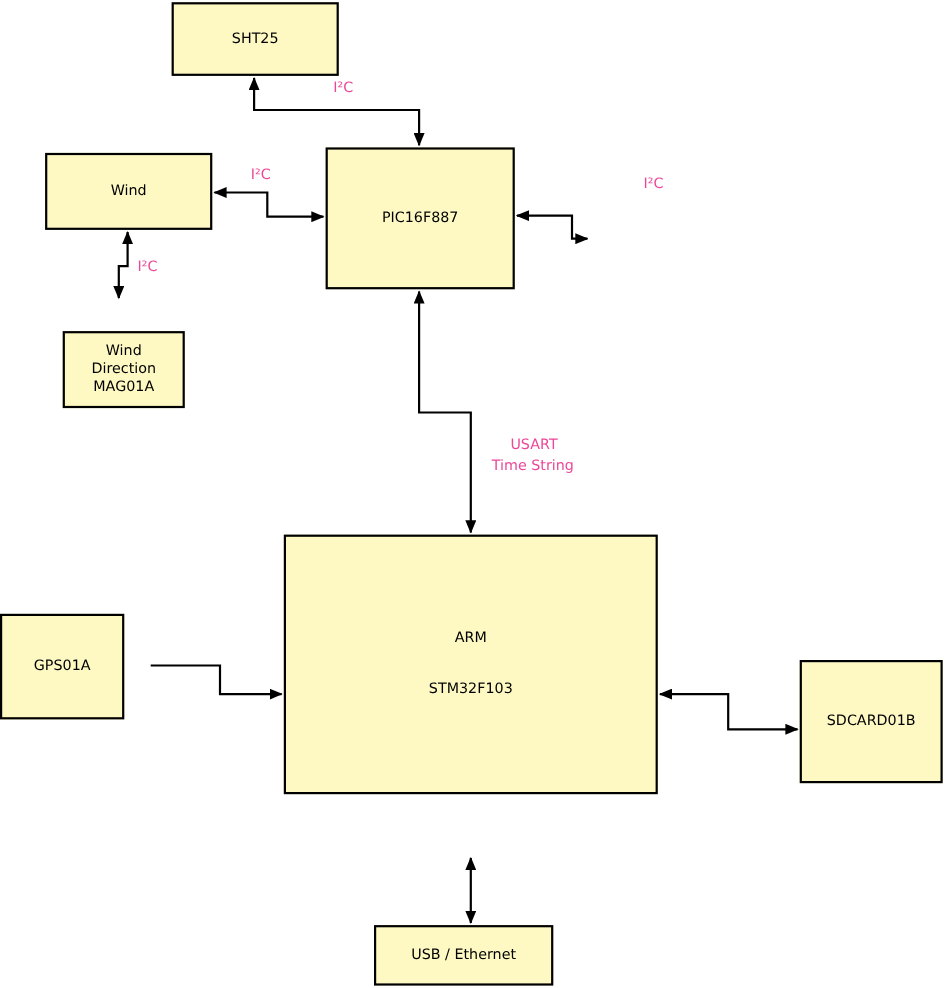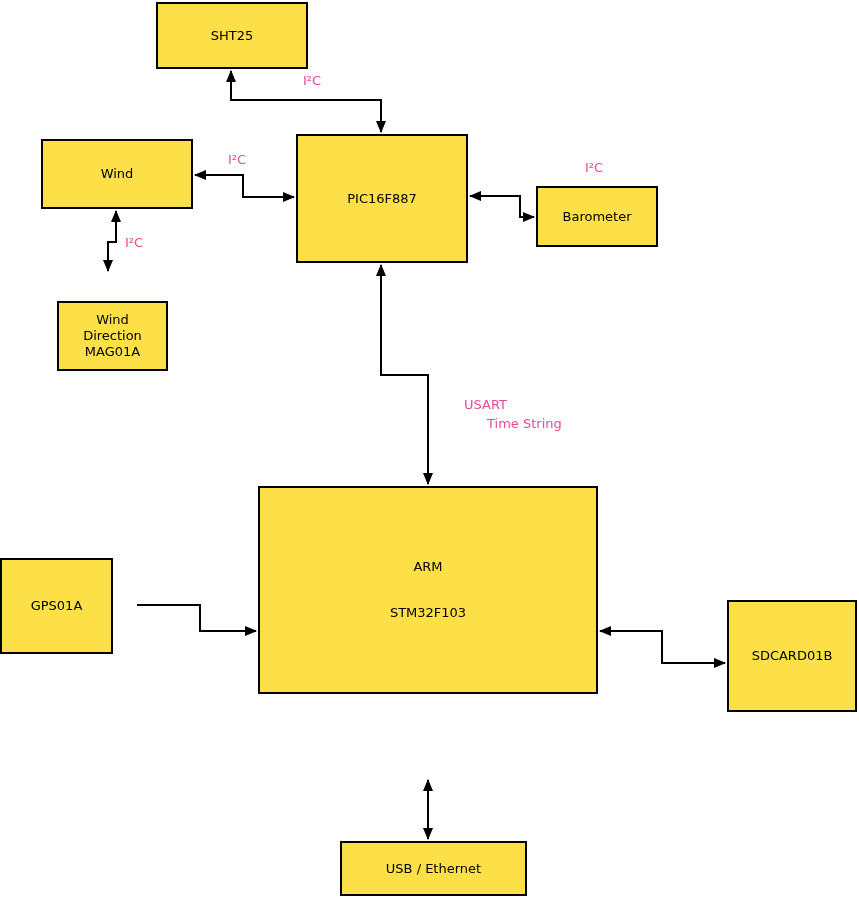--- a/index.html
+++ b/index.html
@@ -23,21 +23,21 @@
     height: 898px;
   }
   .edge {
     fill: none;
     stroke: #000000;
     stroke-width: 2;
   }
   .node {
     position: absolute;
     box-sizing: border-box;
-    background: #fde047;
+    background: #fef9c3;
     border: 2px solid #000000;
     display: flex;
     flex-direction: column;
     align-items: center;
     justify-content: center;
     text-align: center;
     font-size: 13px;
     color: #000000;
     line-height: 16px;
   }
@@ -91,46 +91,43 @@
   <div class="node" style="left:57px; top:273px; width:111px; height:70px;margin-top:28px;">
     <span>Wind</span>
     <span>Direction</span>
     <span>MAG01A</span>
   </div>
 
   <div class="node" style="left:296px; top:134px; width:172px; height:129px;">
     <span>PIC16F887</span>
   </div>
 
-  <div class="node" style="left:536px; top:186px; width:122px; height:61px;">
-    <span>Barometer</span>
-  </div>
 
-  <div class="node" style="left:258px; top:486px; width:340px; height:208px;">
+  <div class="node" style="left:258px; top:486px; width:340px; height:236px;">
     <span>ARM</span>
     <span class="sub-gap">STM32F103</span>
   </div>
 
   <div class="node" style="left:0px; top:558px; width:113px; height:96px;">
     <span>GPS01A</span>
   </div>
 
   <div class="node" style="left:727px; top:600px; width:130px; height:112px;">
     <span>SDCARD01B</span>
   </div>
 
-  <div class="node" style="left:340px; top:841px; width:187px; height:55px;">
+  <div class="node" style="left:340px; top:841px; width:163px; height:55px;">
     <span>USB / Ethernet</span>
   </div>
 
   <span class="edge-label" style="left:303px; top:73px;">I²C</span>
 
   <span class="edge-label" style="left:228px; top:152px;">I²C</span>
 
   <span class="edge-label" style="left:125px; top:235px;">I²C</span>
 
   <span class="edge-label" style="left:585px; top:160px;">I²C</span>
 
   <span class="edge-label" style="left:464px; top:397px;">USART</span>
 
-  <span class="edge-label" style="left:447px; top:416px;margin-left:40px;">Time String</span>
+  <span class="edge-label" style="left:447px; top:416px;">Time String</span>
 
 </div>
 
 </body></html>

